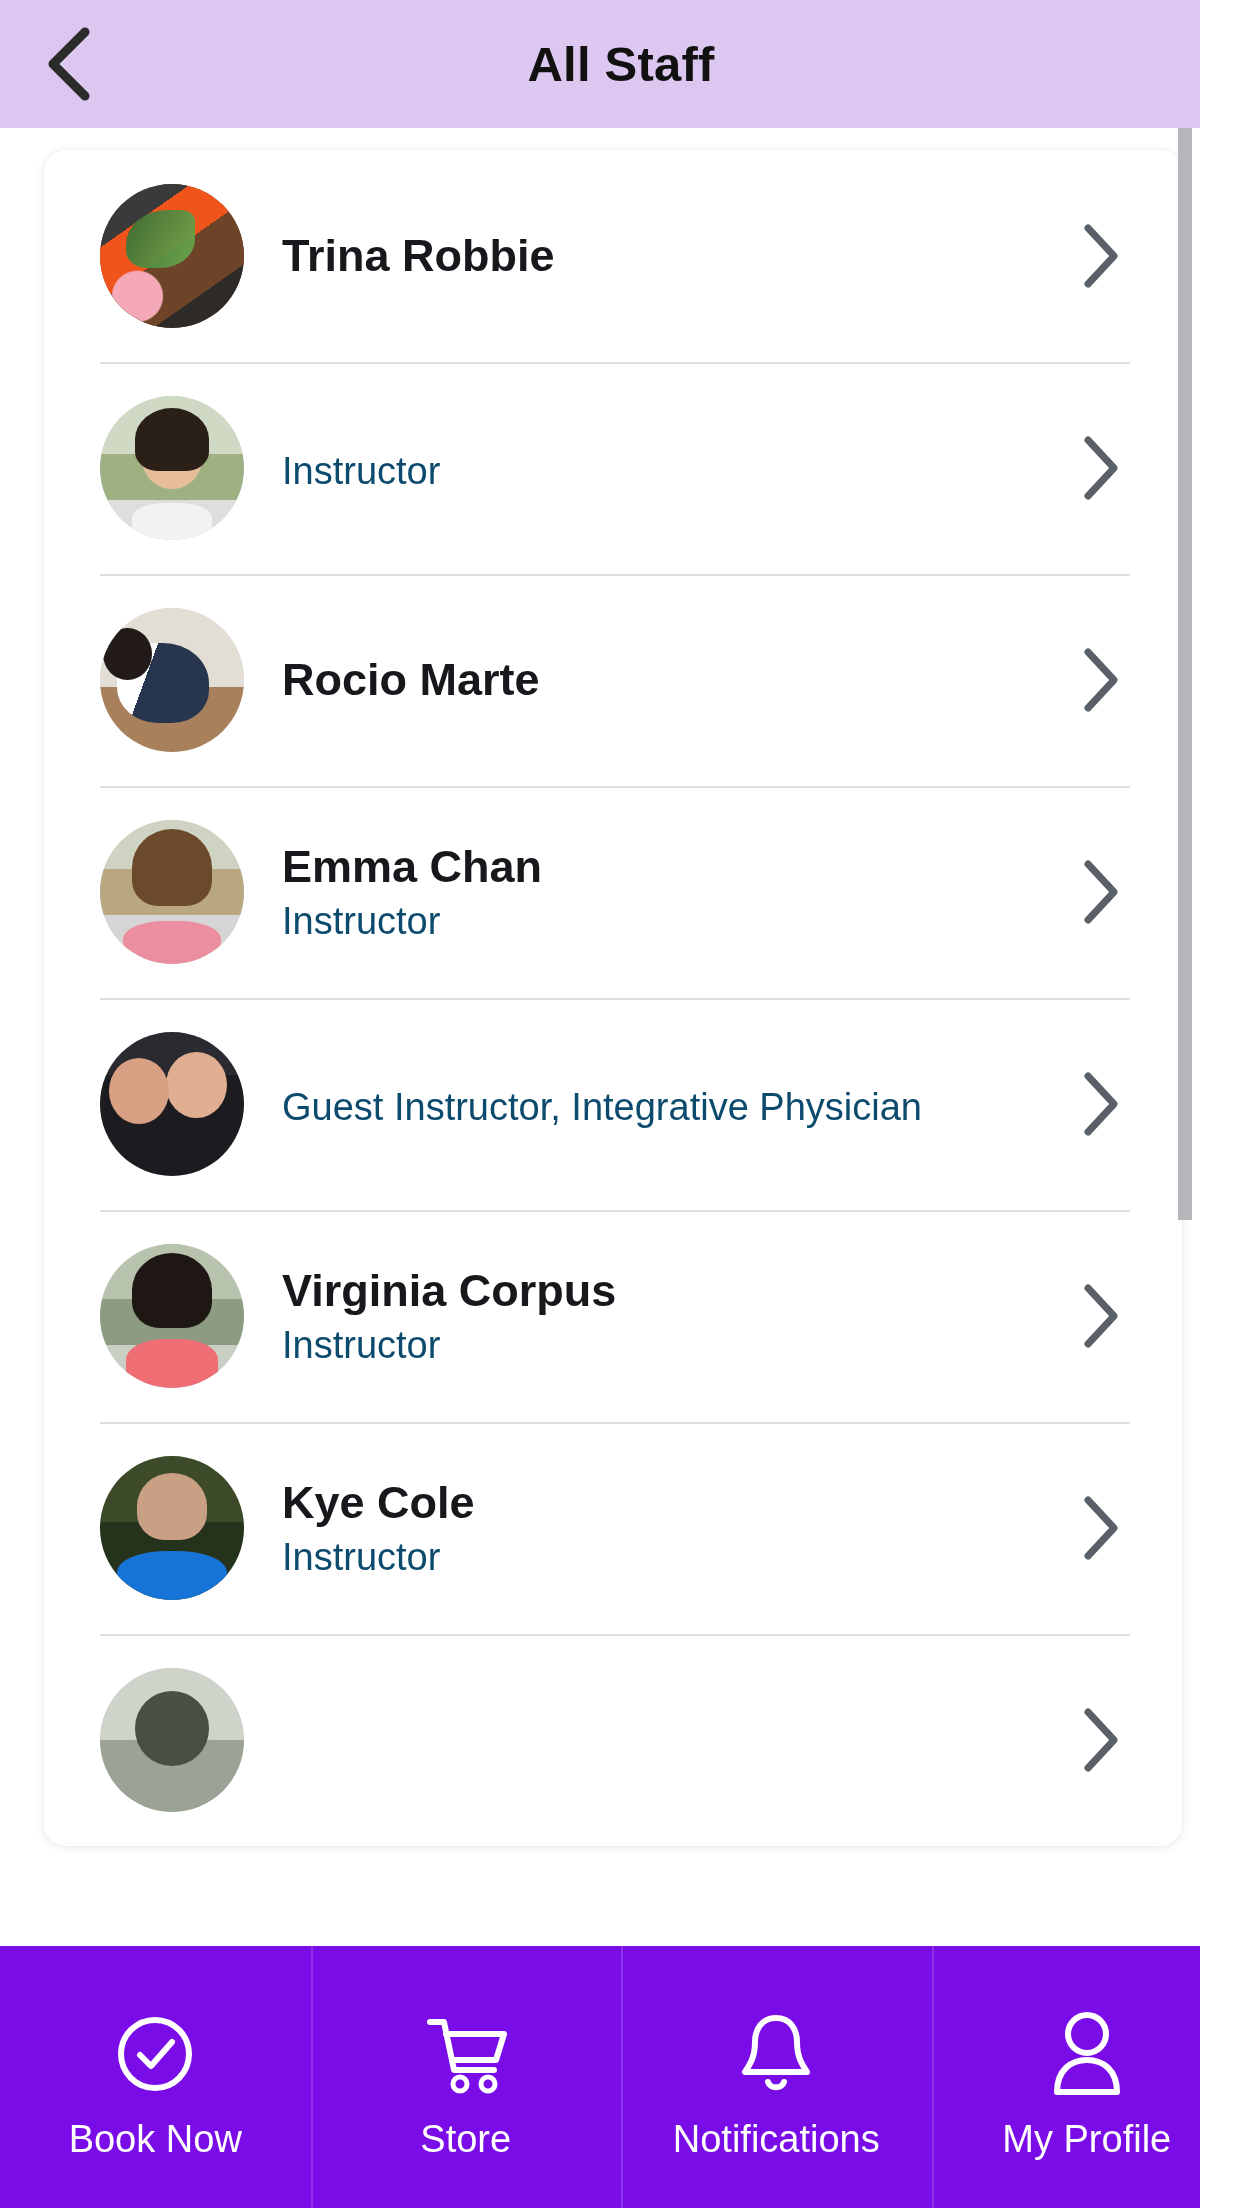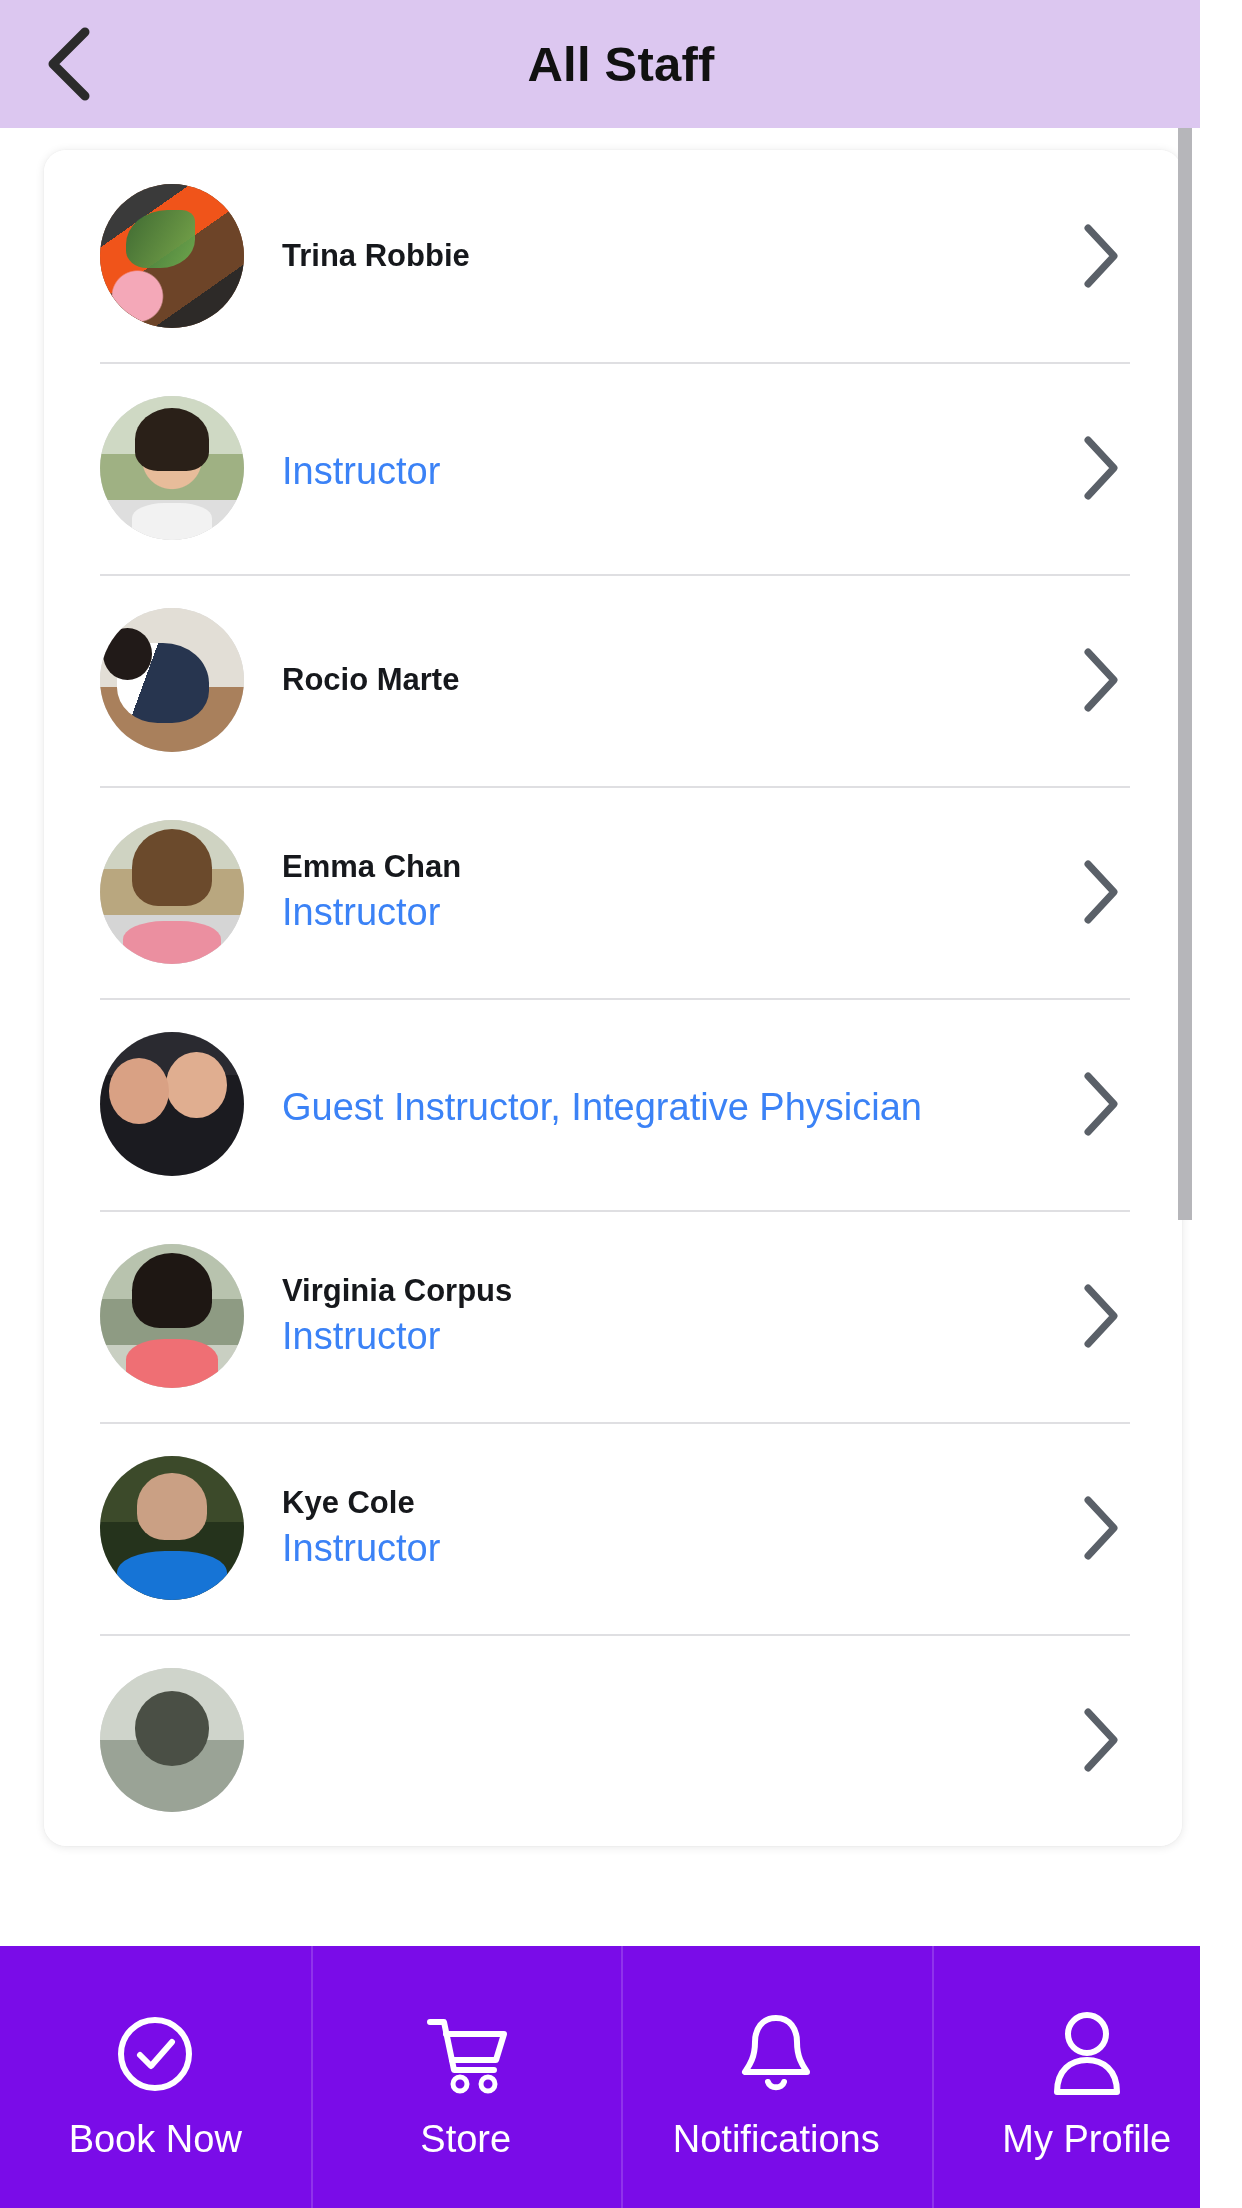--- a/index.html
+++ b/index.html
@@ -90,31 +90,31 @@
   }
   .avatar .ph { position:absolute; inset:0; }
 
   .row-text {
     flex:1 1 auto;
     padding-left:38px;
     min-width:0;
     overflow:hidden;
   }
   .row-name {
-    font-size:31px;
+    font-size:45px;
     font-weight:bold;
     color:#16181c;
     line-height:1.15;
     white-space:nowrap;
   }
   .row-role {
     margin-top:7px;
     font-size:38px;
     font-weight:400;
-    color:#3b82f6;
+    color:#0c4a6e;
     line-height:1.15;
     white-space:nowrap;
   }
 
   .row-chevron {
     flex:0 0 auto;
     width:60px; height:60px;
     display:flex; align-items:center; justify-content:center;
     margin-left:16px;
   }

